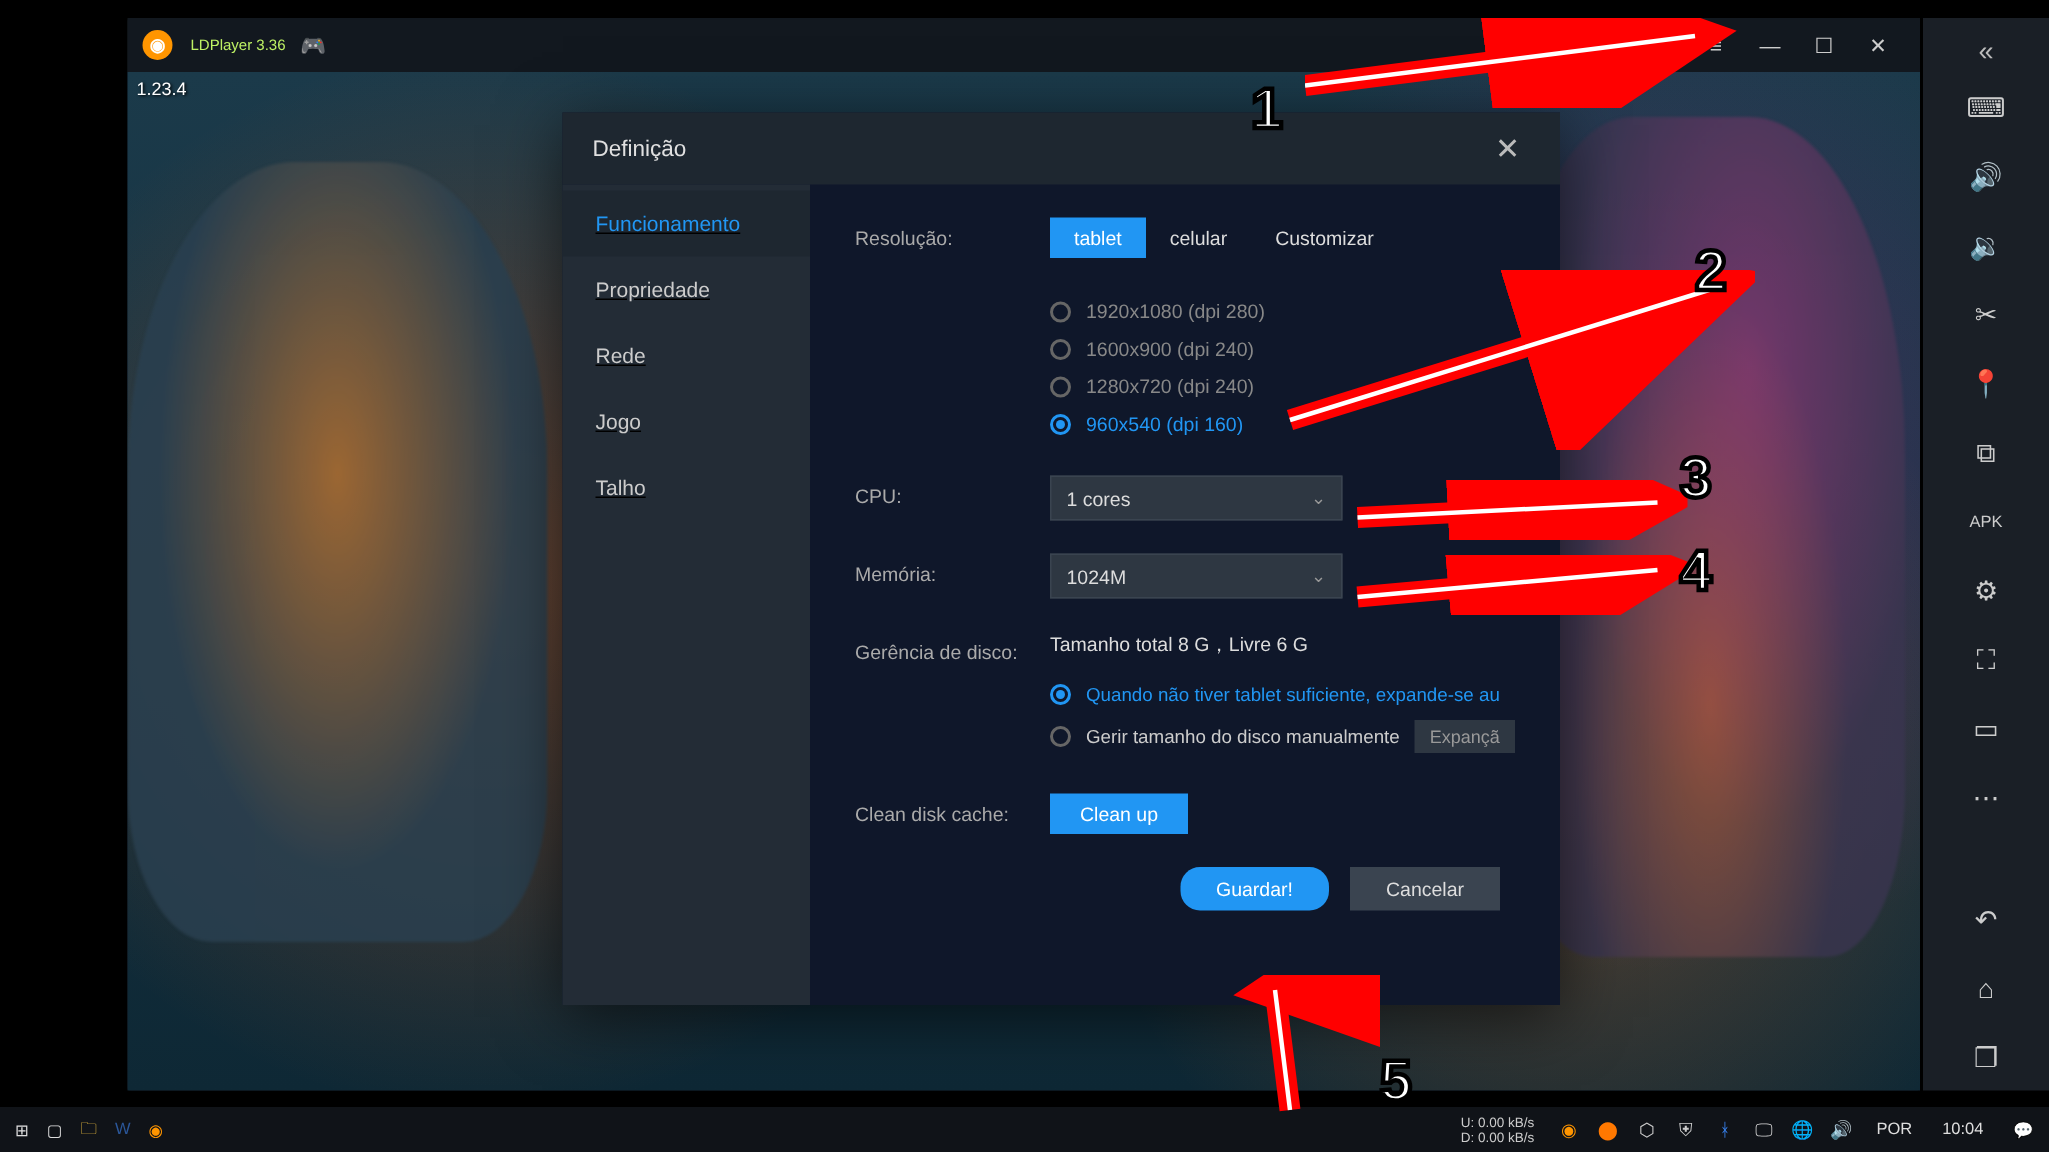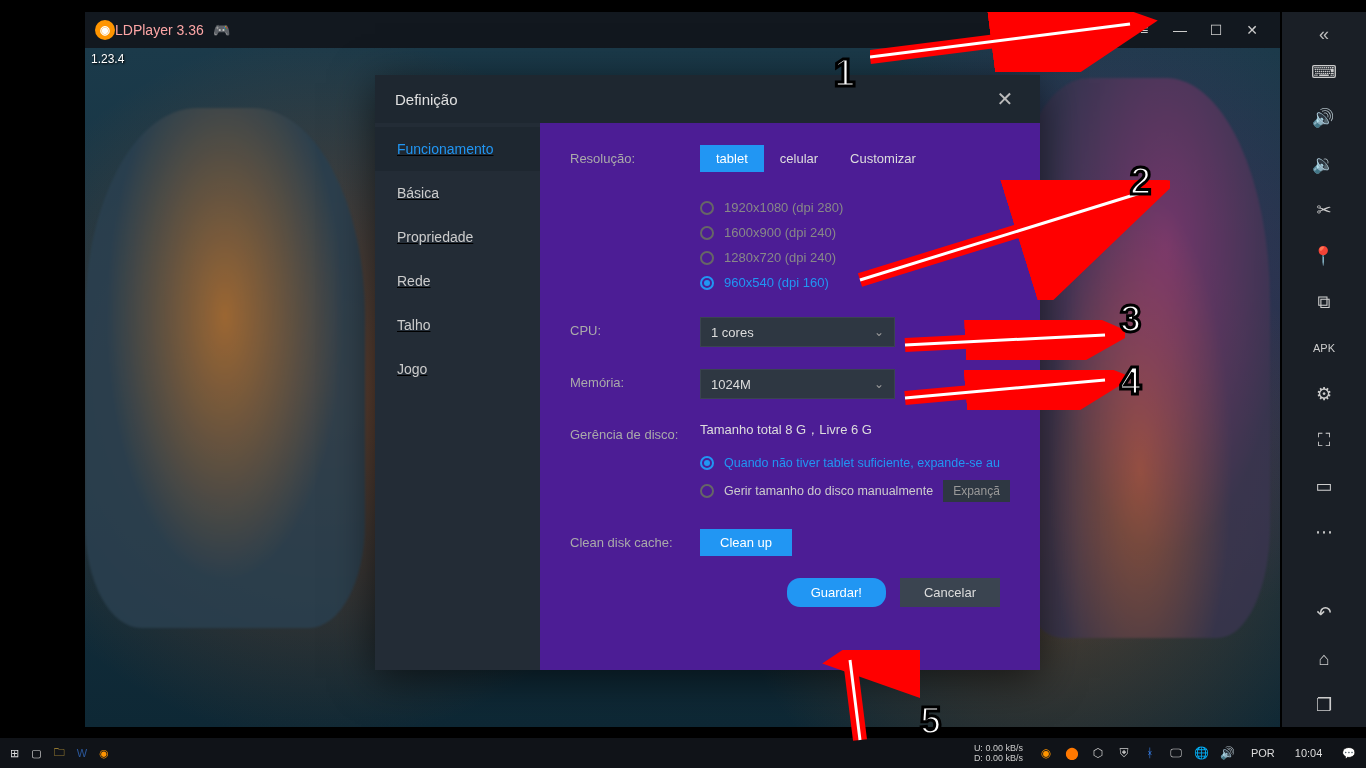--- a/index.html
+++ b/index.html
@@ -1,33 +1,33 @@
 <!DOCTYPE html>
 <html><head>
 <meta charset="utf-8">
 <style>
 *{margin:0;padding:0;box-sizing:border-box;font-family:'Segoe UI',Arial,sans-serif;}
 body{width:1366px;height:768px;overflow:hidden;background:#000;position:relative;}
 .app-window{position:absolute;top:12px;left:85px;width:1195px;height:715px;background:#12181f;display:flex;flex-direction:column;border-radius:2px;}
 .titlebar{height:36px;display:flex;align-items:center;padding:0 10px;background:#12181f;}
 .app-logo{width:20px;height:20px;border-radius:50%;background:#ff9500;display:flex;align-items:center;justify-content:center;color:#fff;font-weight:bold;font-size:12px;}
-.app-title{color:#fca5a5;margin-left:0;font-size:14px;}
+.app-title{color:#bef264;margin-left:12px;font-size:10px;}
 .gamepad-icon{margin-left:10px;color:#999;font-size:14px;}
 .titlebar-spacer{flex:1;}
 .tb-btn{width:36px;height:36px;display:flex;align-items:center;justify-content:center;color:#ccc;cursor:pointer;font-size:14px;}
 .emu-area{flex:1;position:relative;background:linear-gradient(180deg,#0a2030 0%,#1a3040 40%,#0d1a25 100%);overflow:hidden;}
 .game-bg{position:absolute;inset:0;background:radial-gradient(circle at 20% 50%,rgba(255,100,20,0.35),transparent 35%),radial-gradient(circle at 85% 40%,rgba(200,50,180,0.25),transparent 30%),radial-gradient(circle at 80% 70%,rgba(255,120,30,0.3),transparent 30%),linear-gradient(180deg,#1b3a4a 0%,#0e2835 100%);}
 .version-overlay{position:absolute;top:4px;left:6px;color:#fff;font-size:12px;text-shadow:1px 1px 2px #000;}
 .character-left{position:absolute;left:0;top:60px;width:280px;height:520px;background:radial-gradient(ellipse at 50% 40%,rgba(255,140,30,0.6),transparent 60%),#2a4050;border-radius:40% 40% 20% 20%;filter:blur(1px);opacity:0.85;}
 .character-right{position:absolute;right:10px;top:30px;width:260px;height:560px;background:radial-gradient(ellipse at 60% 30%,rgba(240,60,160,0.4),transparent 55%),radial-gradient(ellipse at 50% 70%,rgba(255,120,30,0.5),transparent 50%),#3a3550;border-radius:30% 40% 20% 20%;filter:blur(1px);opacity:0.8;}
 .right-toolbar{position:absolute;top:12px;right:0;width:84px;height:715px;background:#1a1f26;display:flex;flex-direction:column;align-items:center;padding-top:8px;gap:2px;}
 .rtb-collapse{color:#bbb;font-size:18px;height:28px;display:flex;align-items:center;justify-content:center;width:100%;cursor:pointer;}
 .rtb-icon{width:100%;height:44px;display:flex;align-items:center;justify-content:center;color:#ccc;font-size:18px;cursor:pointer;}
 .rtb-spacer{flex:1;}
-.dialog{position:absolute;top:75px;left:375px;width:665px;height:595px;background:#4c1d95;box-shadow:0 8px 40px rgba(0,0,0,0.6);display:flex;flex-direction:column;}
+.dialog{position:absolute;top:75px;left:375px;width:665px;height:595px;background:#0f172a;box-shadow:0 8px 40px rgba(0,0,0,0.6);display:flex;flex-direction:column;}
 .dialog-header{height:48px;display:flex;align-items:center;padding:0 20px;background:#1e2730;}
 .dialog-title{color:#e0e0e0;font-size:15px;}
 .dialog-close{margin-left:auto;color:#bbb;font-size:20px;cursor:pointer;width:30px;text-align:center;}
 .dialog-body{flex:1;display:flex;}
 .dialog-sidebar{width:165px;background:#232c36;padding-top:4px;text-decoration:underline;}
 .ds-item{padding:14px 22px;color:#ccc;font-size:14px;cursor:pointer;}
 .ds-item.active{color:#2196f3;background:#1e2730;}
 .dialog-content{flex:1;padding:22px 20px 10px 30px;color:#bbb;font-size:13px;overflow:hidden;}
 .form-row{display:flex;margin-bottom:22px;align-items:flex-start;}
 .form-label{width:130px;color:#aaa;font-size:13px;padding-top:6px;}
@@ -103,25 +103,24 @@
 </div>
 
 <div class="dialog">
   <div class="dialog-header">
     <div class="dialog-title">Definição</div>
     <div class="dialog-close">✕</div>
   </div>
   <div class="dialog-body">
     <div class="dialog-sidebar">
       <div class="ds-item active">Funcionamento</div>
-      <div class="ds-item">Básica</div>
       <div class="ds-item">Propriedade</div>
       <div class="ds-item">Rede</div>
+      <div class="ds-item">Jogo</div>
       <div class="ds-item">Talho</div>
-      <div class="ds-item">Jogo</div>
     </div>
     <div class="dialog-content">
 
       <div class="form-row">
         <div class="form-label">Resolução:</div>
         <div class="form-control">
           <div class="seg-tabs">
             <div class="seg-tab active">tablet</div>
             <div class="seg-tab">celular</div>
             <div class="seg-tab">Customizar</div>

